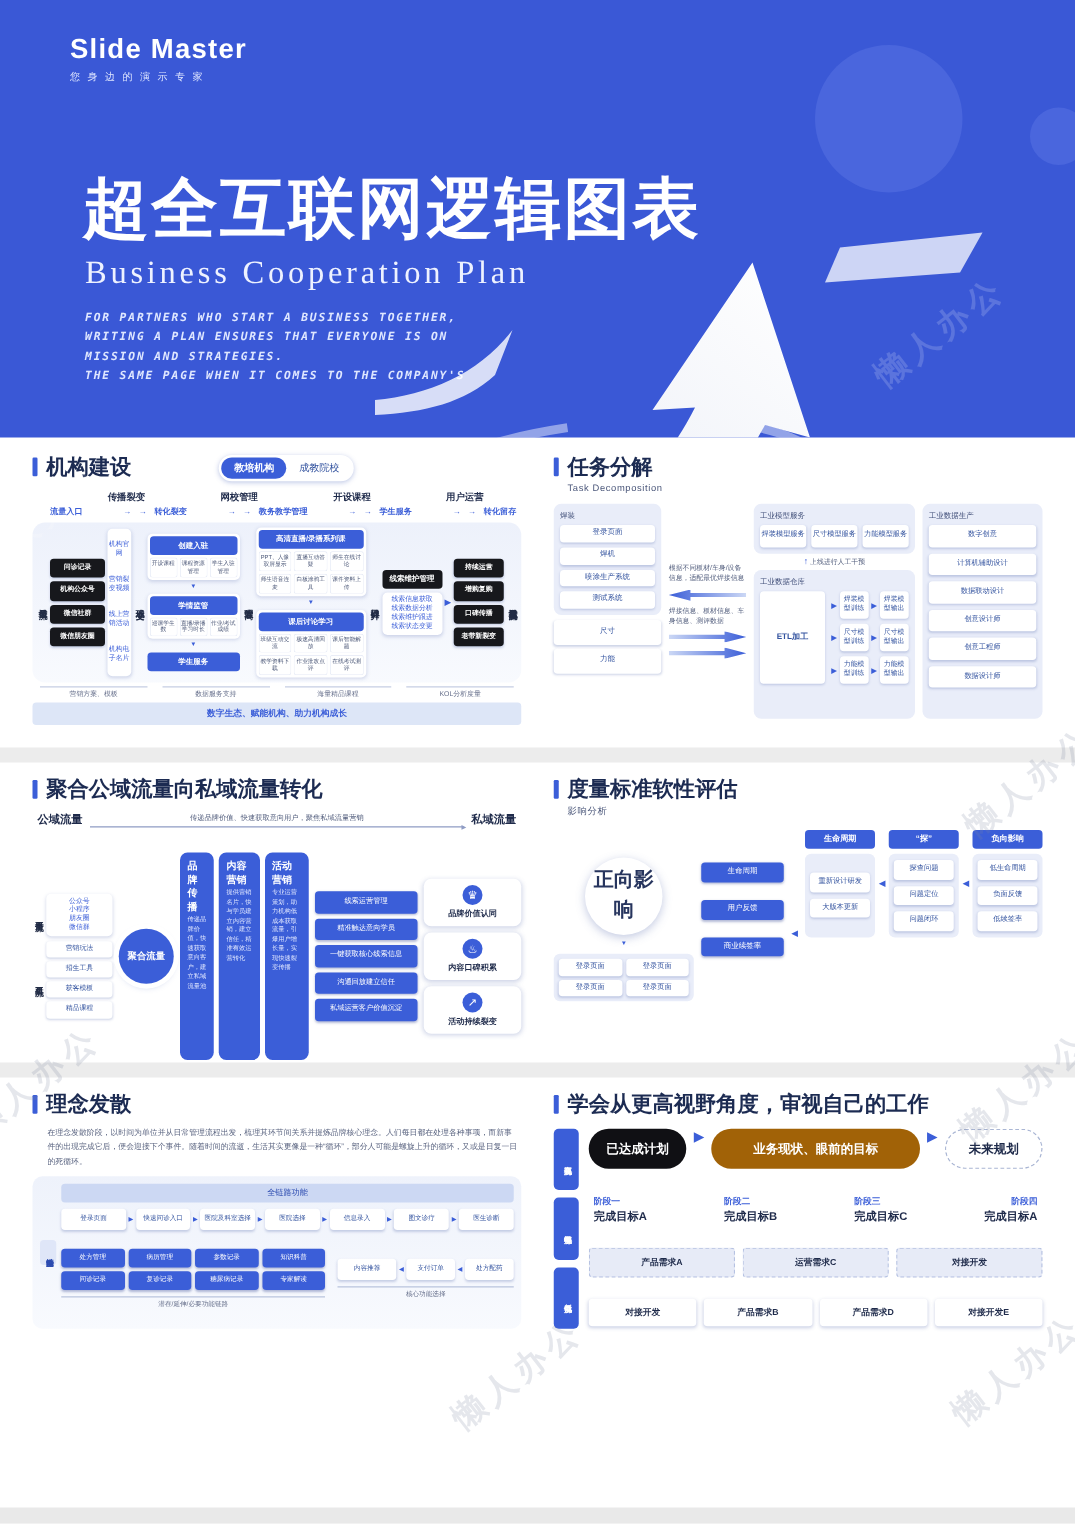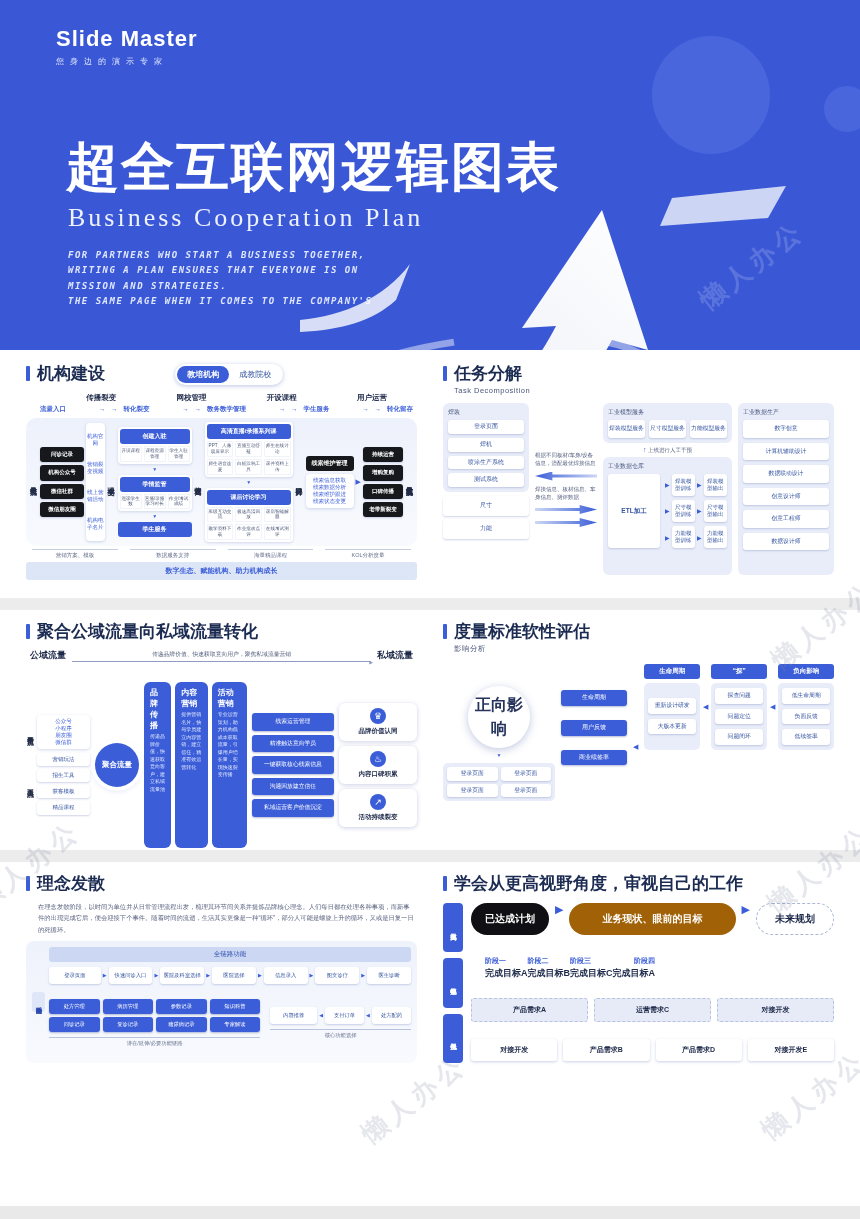--- a/index.html
+++ b/index.html
@@ -157,21 +157,21 @@
   .s6-body{display:flex;gap:8px;margin-top:8px;height:160px}
   .s6-views{display:flex;flex-direction:column;gap:6px;width:20px}
   .view-pill{writing-mode:vertical-rl;text-orientation:upright;background:#3b5ed8;color:#fff;font-size:6.5px;font-weight:bold;border-radius:4px;display:flex;align-items:center;justify-content:center;padding:6px 0;flex:1;text-align:center}
   .s6-main{flex:1;display:flex;flex-direction:column;justify-content:space-between;min-width:0;padding-bottom:2px}
   .s6-pills{display:flex;gap:6px}
   .pill{border-radius:20px;font-weight:bold;font-size:10px;padding:9px 14px;white-space:nowrap;text-align:center}
   .pill.black{background:#101014;color:#fff}
   .pill.blue{background:#a16207;color:#fff;flex:1}
   .pill.dashed{background:#fff;color:#1e2a4a;border:1.5px dashed #aab6d4;padding:8px 18px}
   .tri{color:#3b5ed8;font-size:11px}
-  .s6-stages{display:flex;justify-content:flex-start;margin:4px 14px 0}
+  .s6-stages{display:flex;justify-content:space-between;margin:4px 4px 0}
   .stage{display:flex;flex-direction:column;gap:1px}
   .stage:last-child{text-align:right}
   .stage-name{font-size:7px;font-weight:bold;color:#3b5ed8}
   .stage-goal{font-size:9px;font-weight:bold;color:#1e2a4a}
   .s6-row{display:flex;gap:6px}
   .reqbox{flex:1;background:#fff;box-shadow:0 1px 3px rgba(80,100,170,.3);border-radius:3px;font-size:7px;font-weight:bold;color:#1e2a4a;text-align:center;padding:6px 2px}
   .reqbox.dashed{background:#e7ebf7;box-shadow:none;border:1px dashed #b6c2e2}
 </style>
 </head>
 <body>

